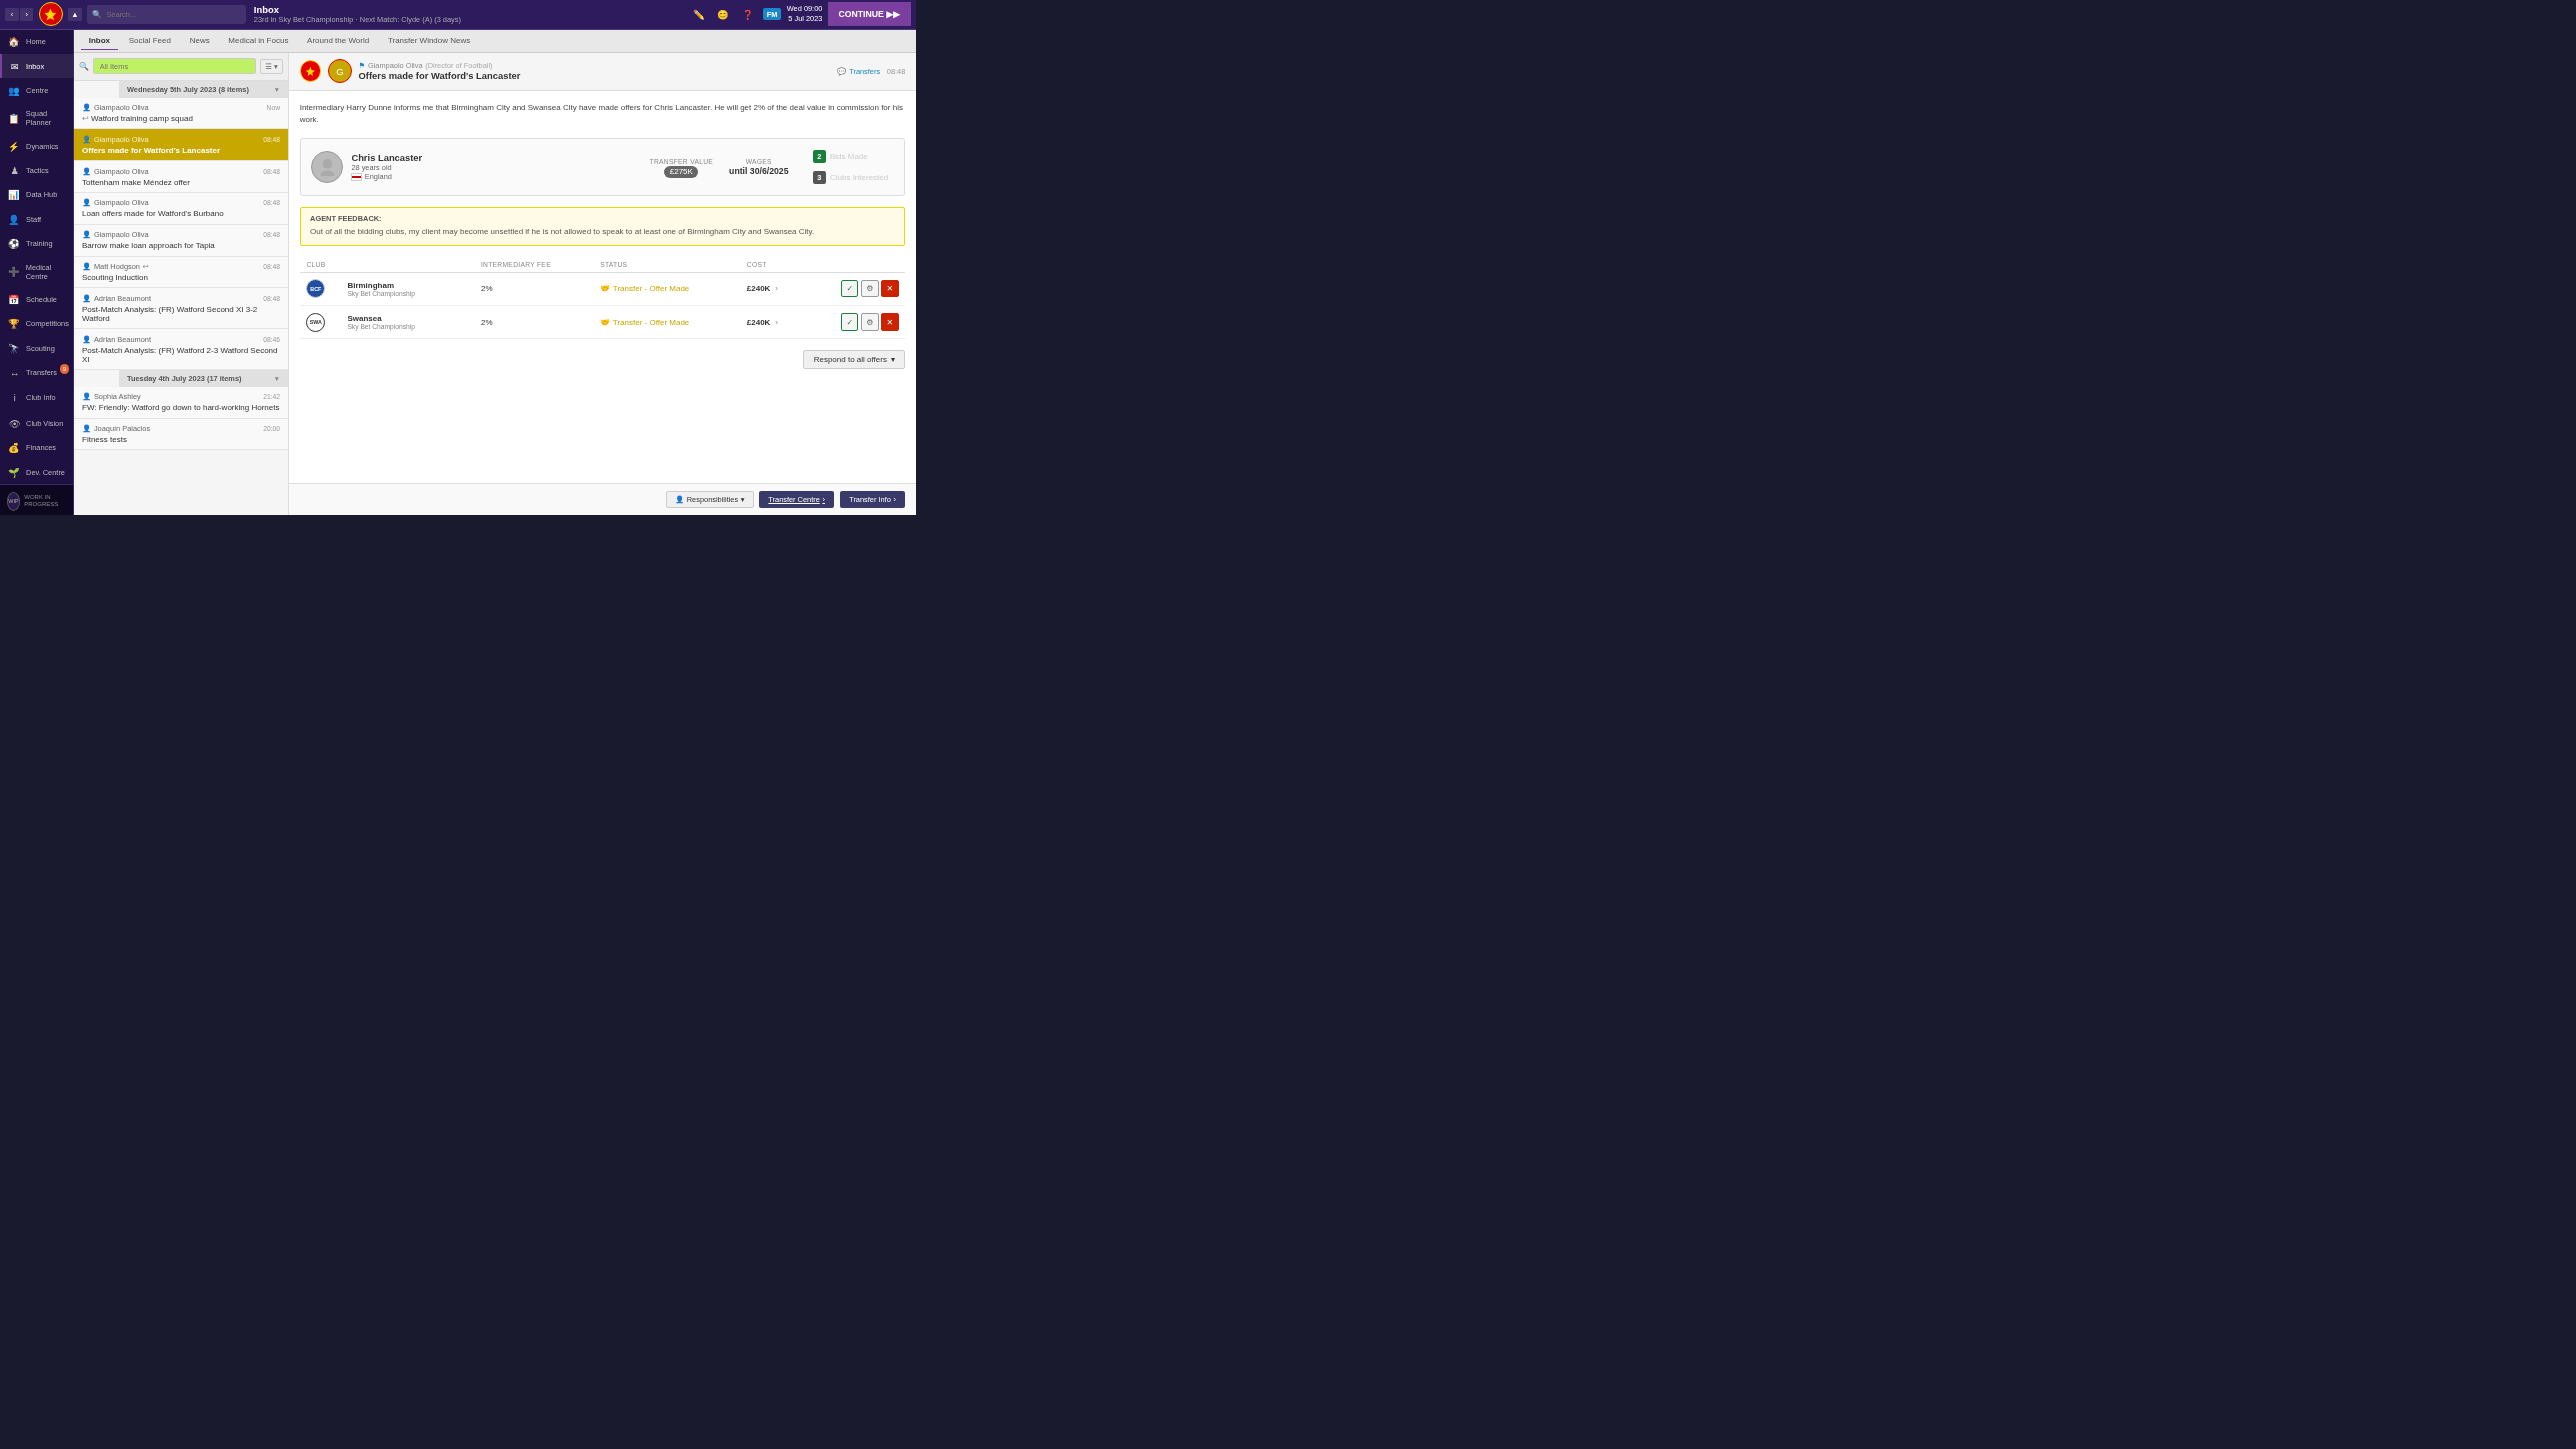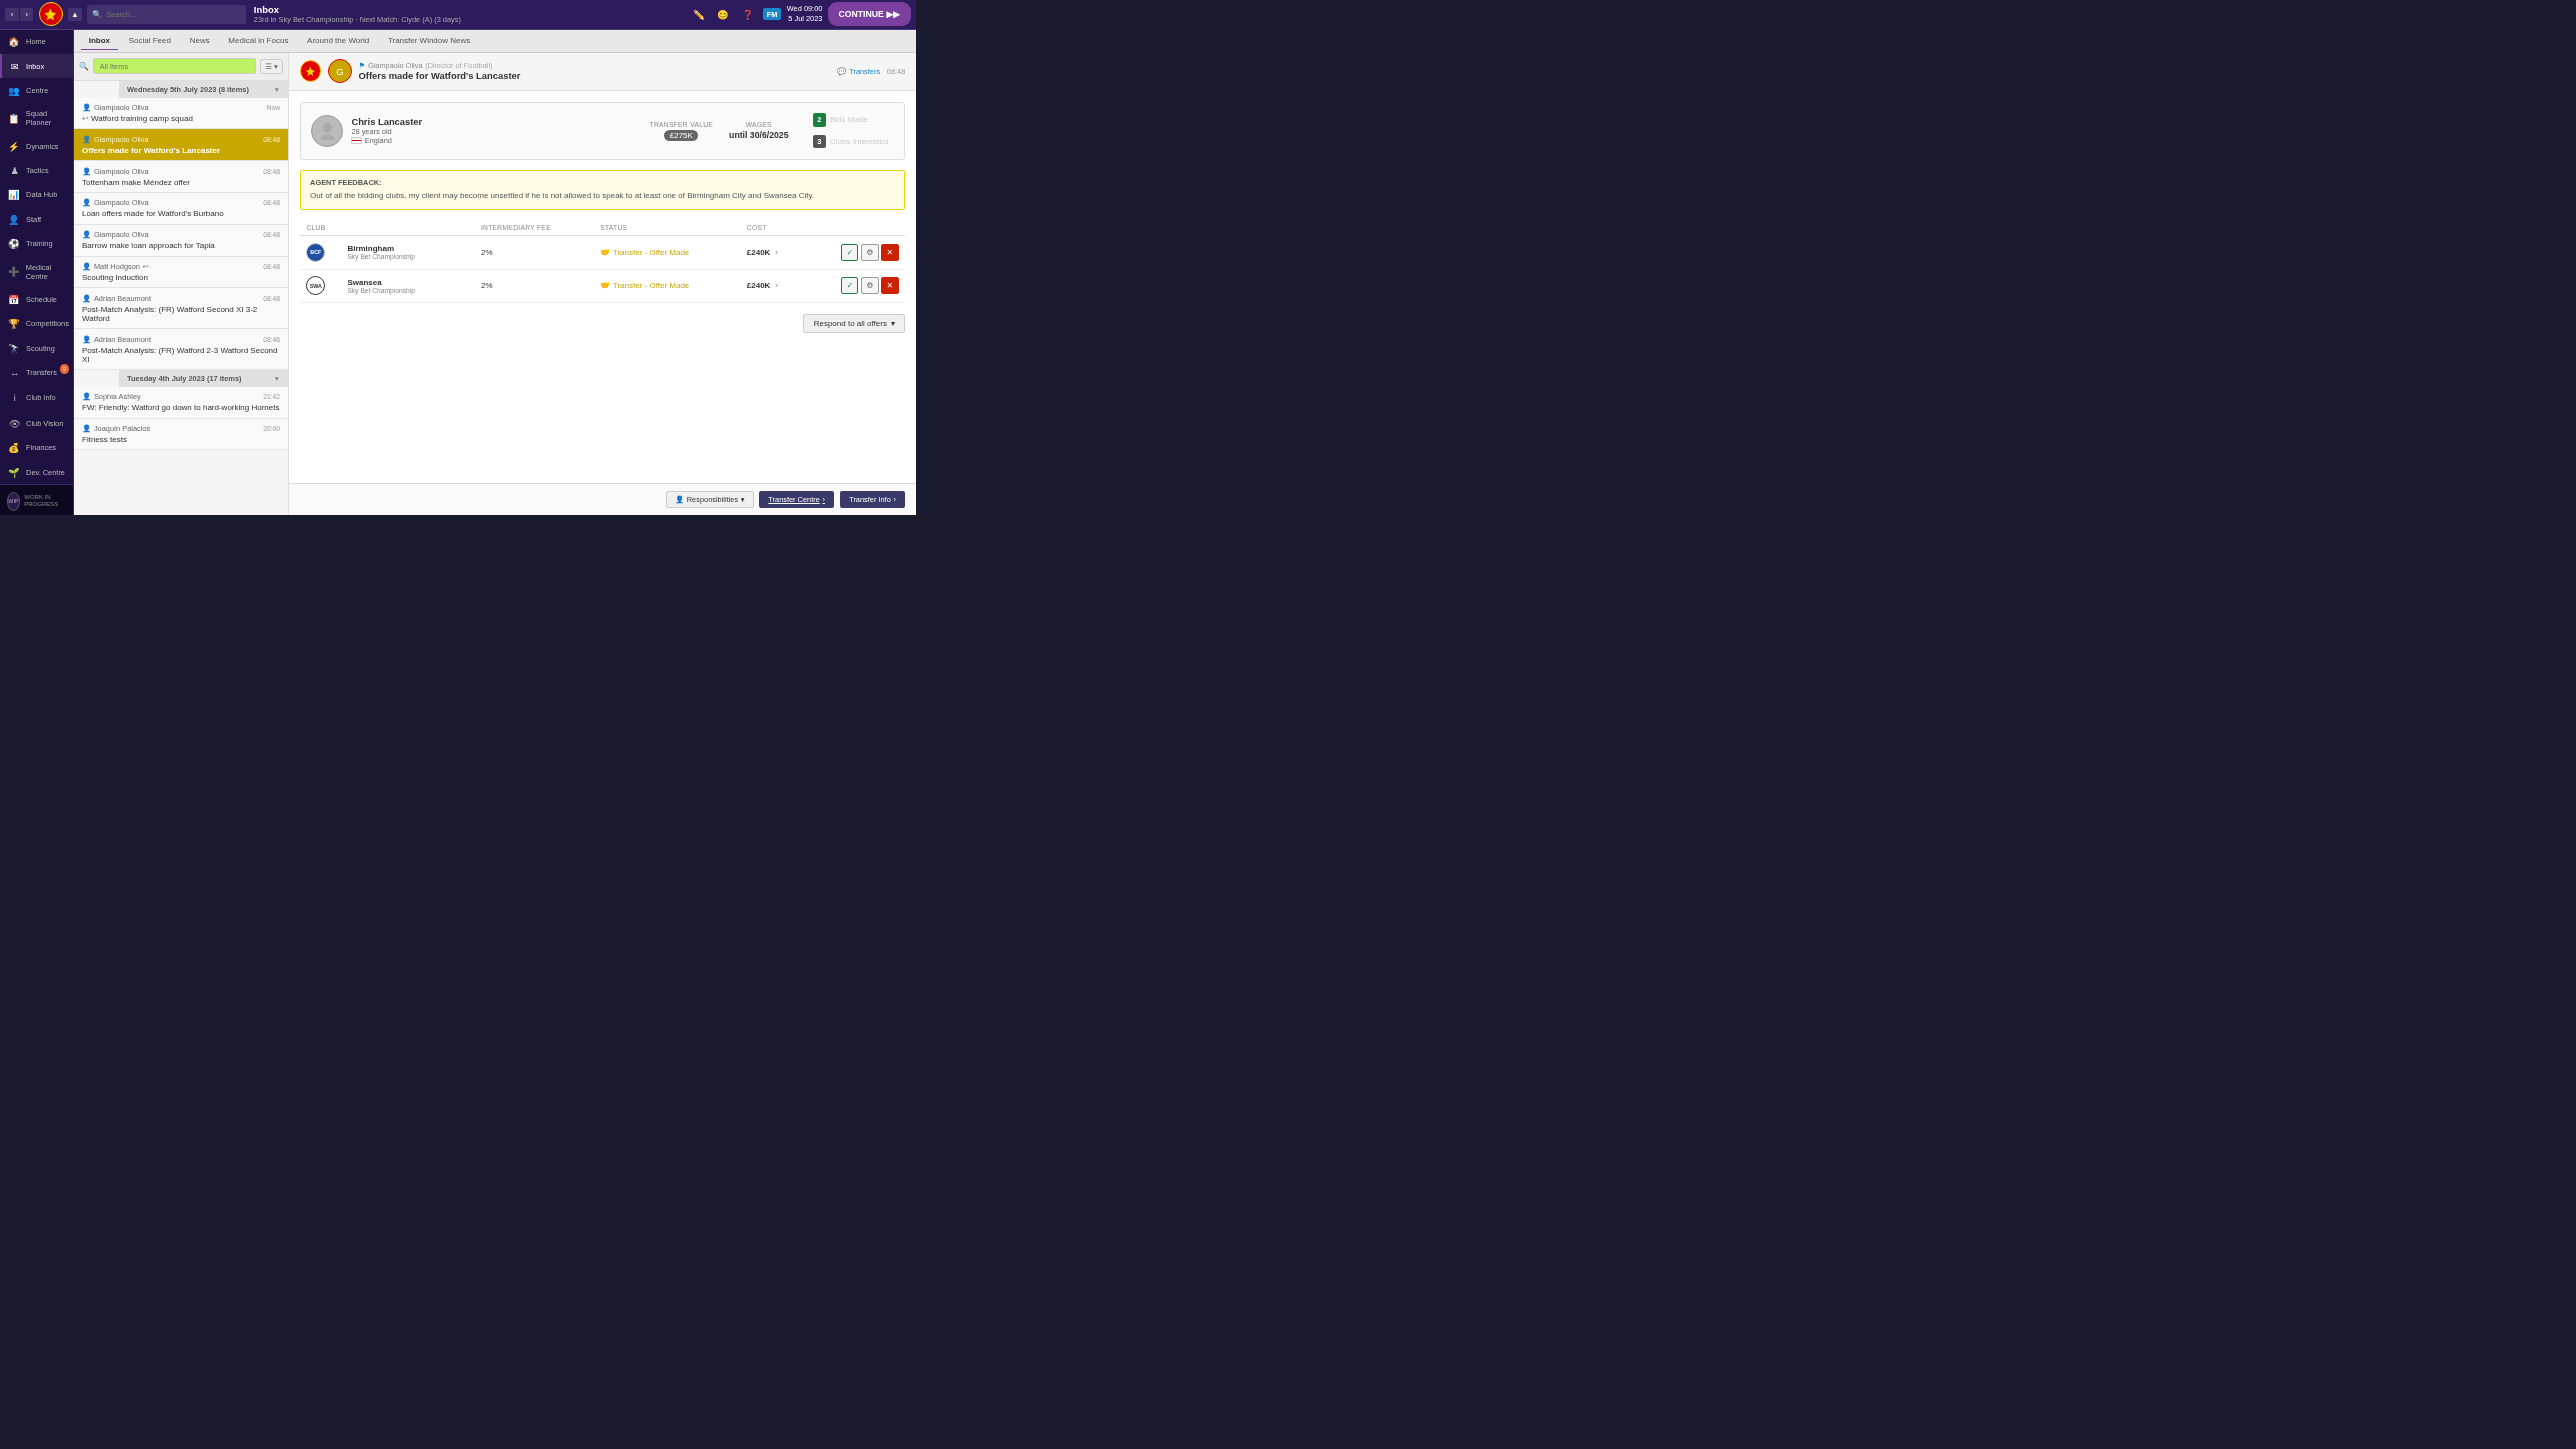--- a/index.html
+++ b/index.html
@@ -16,21 +16,21 @@
     #topbar .nav-up { background: rgba(255,255,255,0.1); border: none; color: #fff; width: 13.4px; height: 13.4px; cursor: pointer; border-radius: 1.3px; font-size: 7.4px; }
     #topbar .search-box { display: flex; align-items: center; background: rgba(255,255,255,0.1); border-radius: 2.7px; padding: 0 5.4px; height: 19px; gap: 4px; }
     #topbar .search-box input { background: none; border: none; color: #ccc; font-size: 7.4px; outline: none; width: 134px; }
     #topbar .page-title { color: #fff; font-size: 9.4px; font-weight: bold; }
     #topbar .subtitle { color: #aaa; font-size: 7.4px; }
     #topbar .spacer { flex: 1; }
     #topbar .topbar-icons { display: flex; gap: 5.4px; align-items: center; }
     #topbar .topbar-icons button { background: none; border: none; color: #ccc; cursor: pointer; font-size: 9.4px; width: 19px; height: 19px; border-radius: 2px; }
     #topbar .fm-badge { background: #1a88c8; color: #fff; padding: 1.3px 4px; border-radius: 2px; font-size: 7.4px; font-weight: bold; }
     #topbar .datetime { text-align: right; color: #fff; font-size: 7.4px; line-height: 1.4; }
-    #topbar .continue-btn { background: #7b3fa0; color: #fff; border: none; padding: 4px 10.7px; cursor: pointer; font-size: 8.7px; font-weight: bold; border-radius: 9px; display: flex; align-items: center; gap: 2.7px; height: 24px; }
+    #topbar .continue-btn { background: #7b3fa0; color: #fff; border: none; padding: 4px 10.7px; cursor: pointer; font-size: 8.7px; font-weight: bold; border-radius: 0; display: flex; align-items: center; gap: 2.7px; height: 24px; }
 
     
     #layout { display: flex; height: calc(515px - 29.5px); }
 
     
     #sidebar { width: 74px; background: #1e1040; display: flex; flex-direction: column; border-right: 0.7px solid #3a2a6a; overflow: hidden; }
     .sidebar-item { display: flex; align-items: center; gap: 5.4px; padding: 6.7px 6.7px; cursor: pointer; color: #bbb; font-size: 7.4px; border-left: 2px solid transparent; }
     .sidebar-item.active { background: rgba(255,255,255,0.08); color: #fff; border-left-color: #7b3fa0; }
     .sidebar-item .si-icon { width: 12px; text-align: center; font-size: 9.4px; }
     .sidebar-item .si-label { font-size: 7.4px; }
@@ -419,20 +419,21 @@
           </div>
           <div style="flex:1"></div>
           <div class="transfer-tag">
             <span>💬</span>
             <span>Transfers</span>
           </div>
           <div class="msg-time">08:48</div>
         </div>
 
         <div id="detail-body">
+          <div class="intro-text">Intermediary Harry Dunne informs me that Birmingham City and Swansea City have made offers for Chris Lancaster. He will get 2% of the deal value in commission for his work.</div>
 
           <div class="player-card">
             <div class="player-card-top">
               <div class="player-avatar">
                 <svg width="19" height="19" viewBox="0 0 28 28">
                     <circle cx="14" cy="10" r="7" fill="#aaa"></circle>
                     <ellipse cx="14" cy="26" rx="10" ry="6" fill="#aaa"></ellipse>
                   </svg>
               </div>
               <div class="player-info">

